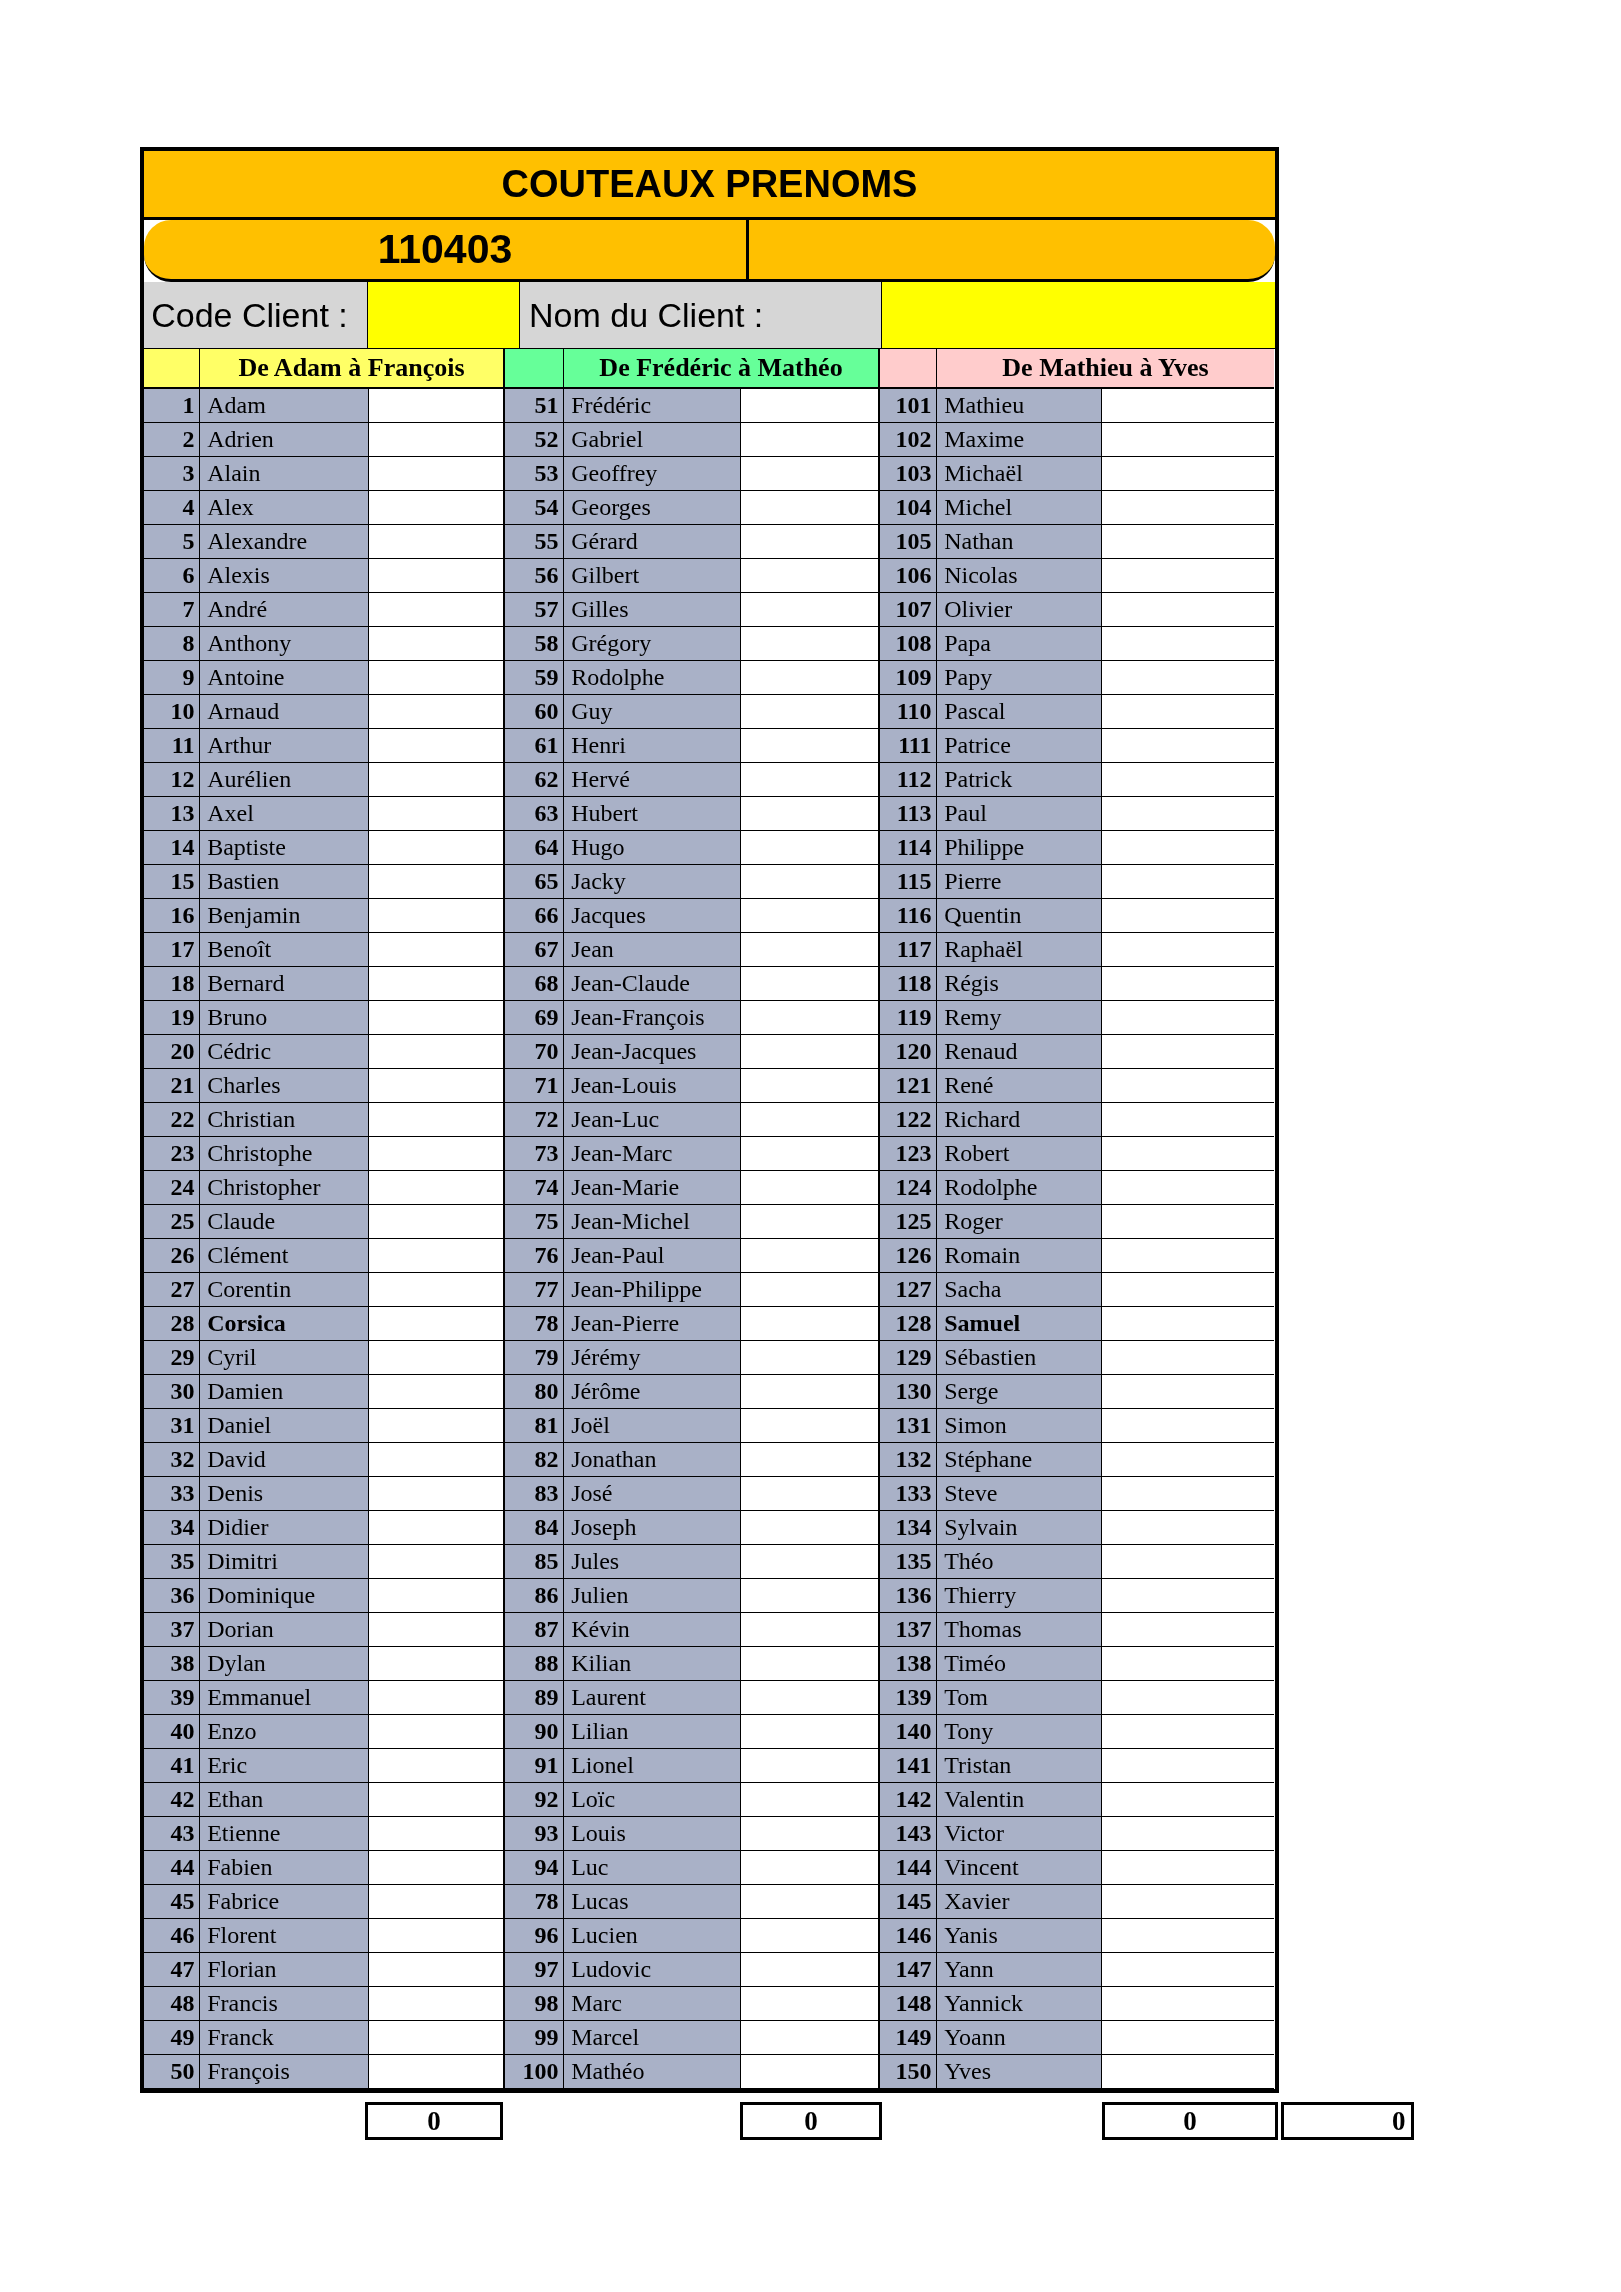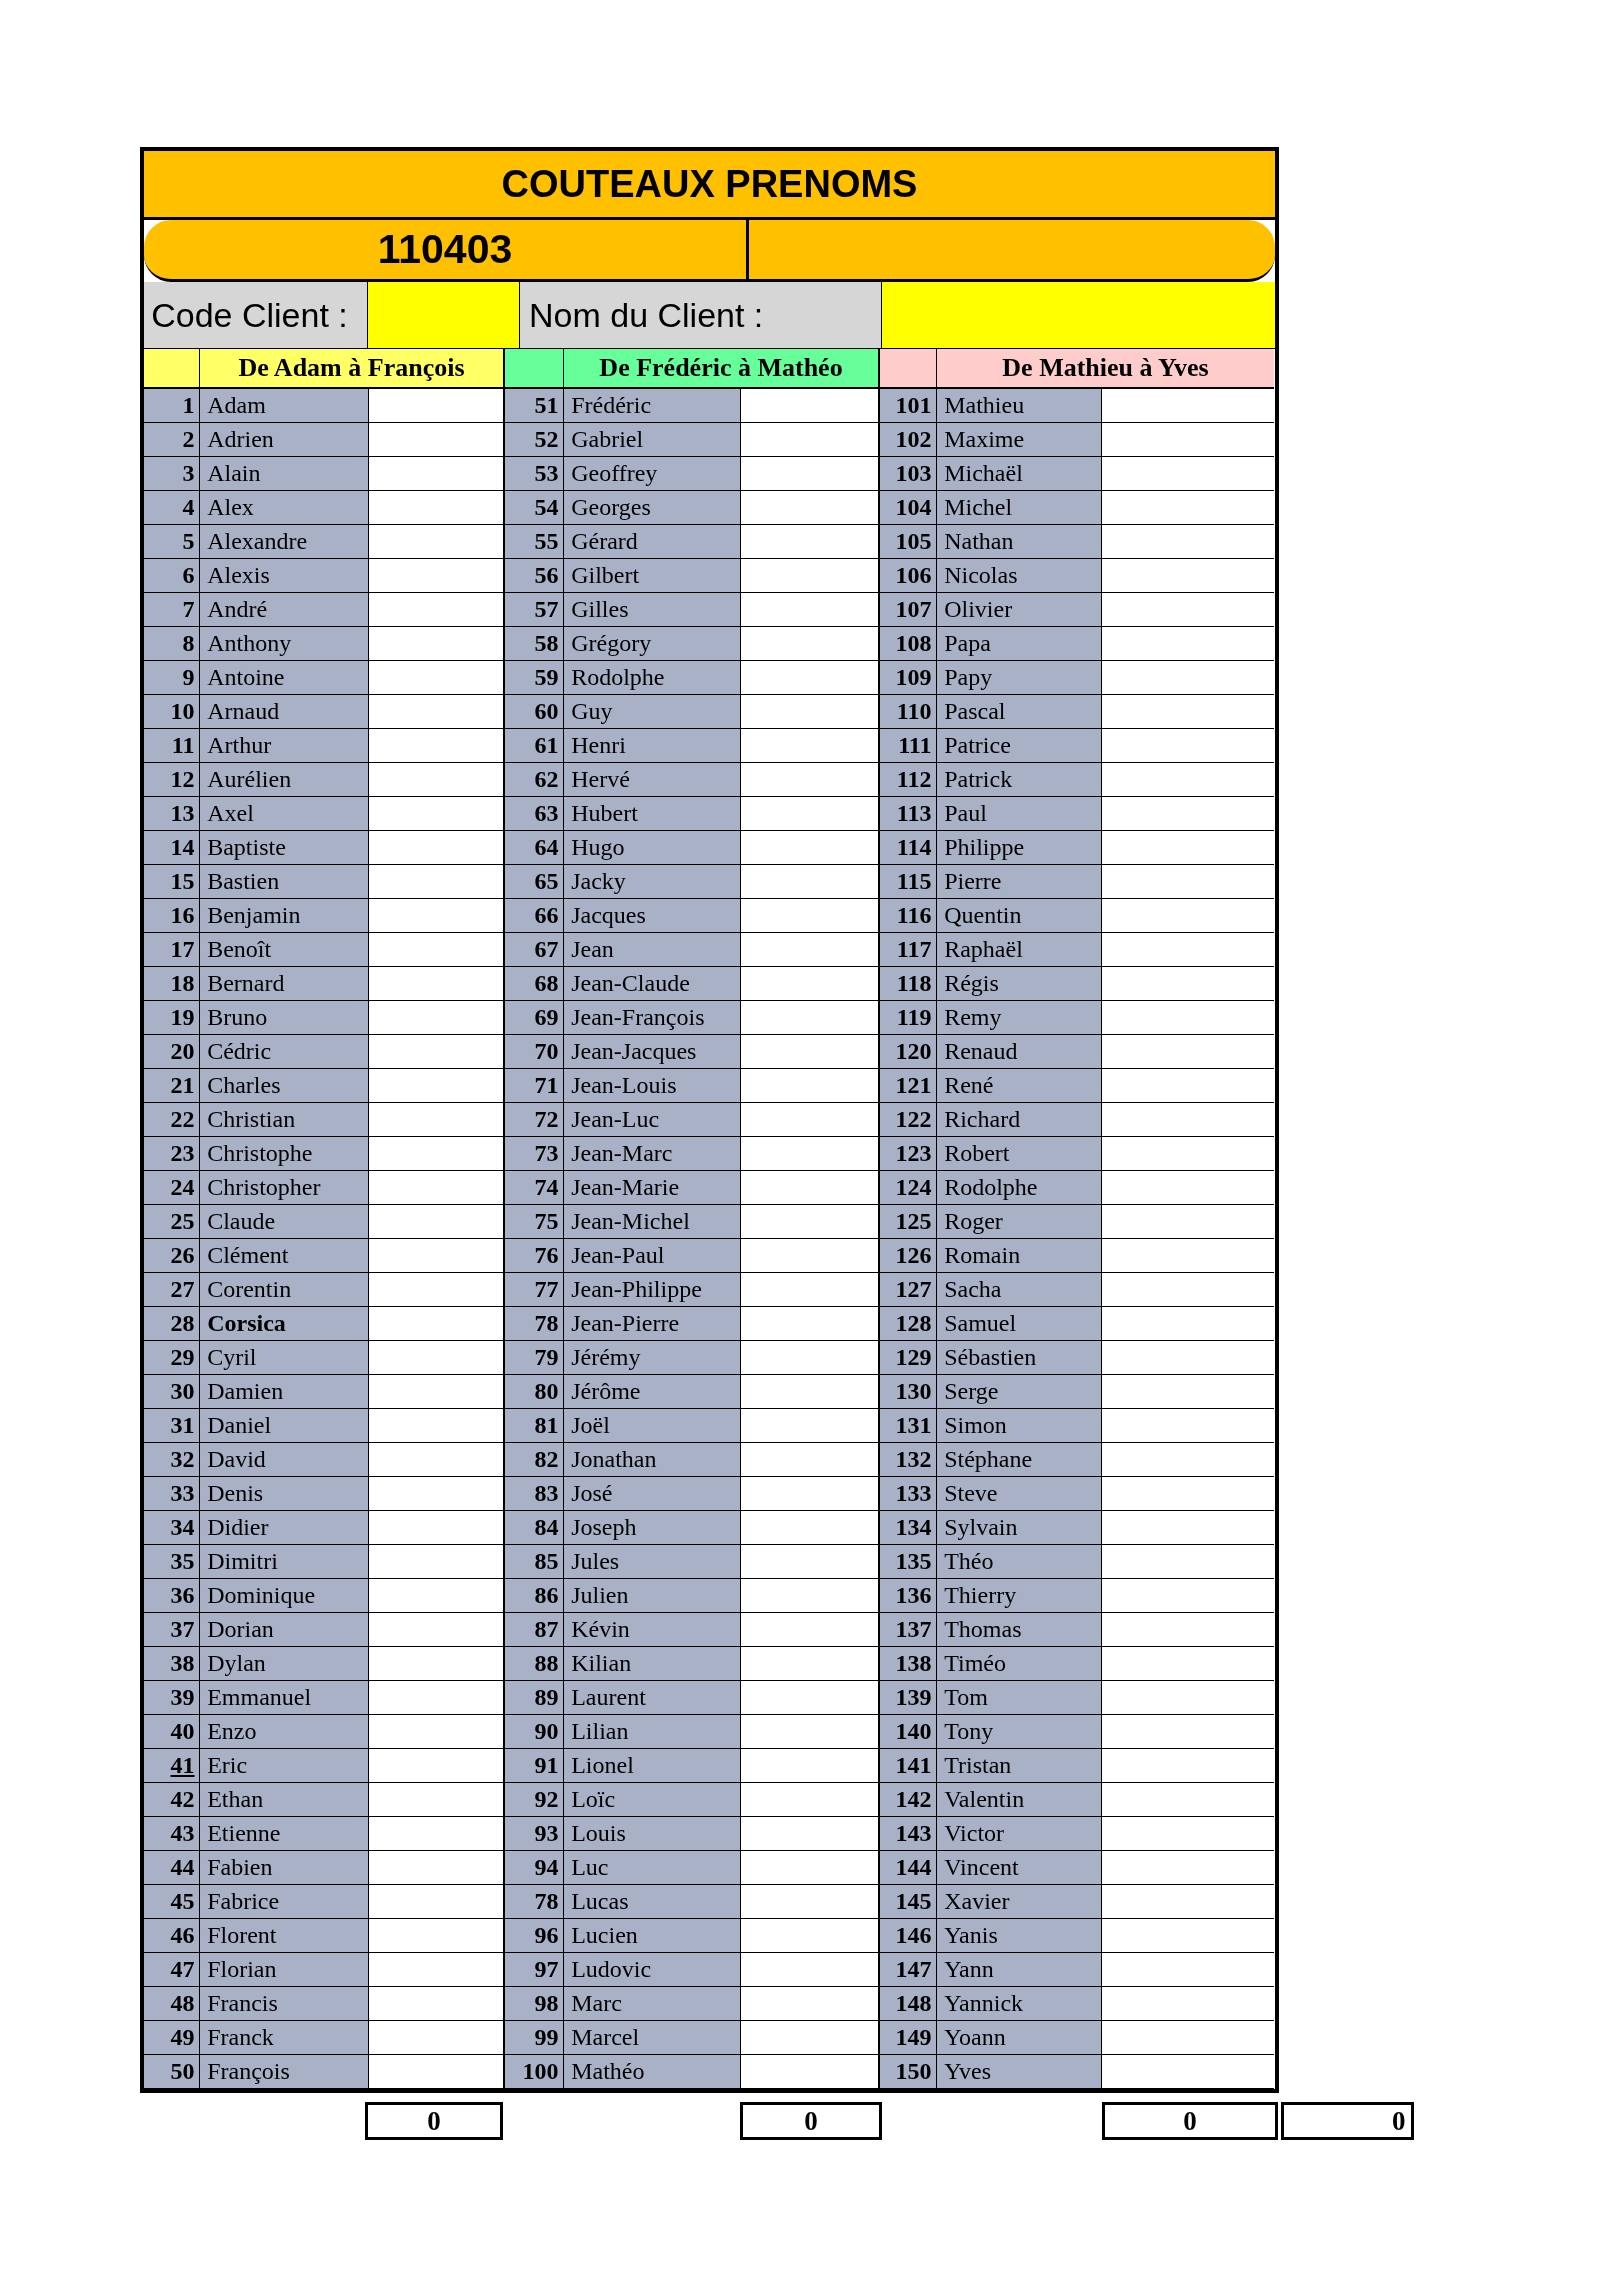--- a/index.html
+++ b/index.html
@@ -283,21 +283,21 @@
               <div class="cell num" style="background: rgb(169, 177, 199);">39</div>
               <div class="cell name" style="background: rgb(169, 177, 199);">Emmanuel</div>
               <div class="cell qty"></div>
             </div>
             <div class="row">
               <div class="cell num" style="background: rgb(169, 177, 199);">40</div>
               <div class="cell name" style="background: rgb(169, 177, 199);">Enzo</div>
               <div class="cell qty"></div>
             </div>
             <div class="row">
-              <div class="cell num" style="background: rgb(169, 177, 199); text-decoration: underline;">41</div>
+              <div class="cell num" style="background: rgb(169, 177, 199);">41</div>
               <div class="cell name" style="background: rgb(169, 177, 199);">Eric</div>
               <div class="cell qty"></div>
             </div>
             <div class="row">
               <div class="cell num" style="background: rgb(169, 177, 199);">42</div>
               <div class="cell name" style="background: rgb(169, 177, 199);">Ethan</div>
               <div class="cell qty"></div>
             </div>
             <div class="row">
               <div class="cell num" style="background: rgb(169, 177, 199);">43</div>
@@ -735,21 +735,21 @@
               <div class="cell name" style="background: rgb(169, 177, 199);">Romain</div>
               <div class="cell qty"></div>
             </div>
             <div class="row">
               <div class="cell num" style="background: rgb(169, 177, 199);">127</div>
               <div class="cell name" style="background: rgb(169, 177, 199);">Sacha</div>
               <div class="cell qty"></div>
             </div>
             <div class="row">
               <div class="cell num" style="background: rgb(169, 177, 199);">128</div>
-              <div class="cell name" style="background: rgb(169, 177, 199);">Samuel</div>
+              <div class="cell name" style="background: rgb(169, 177, 199); font-weight: bold;">Samuel</div>
               <div class="cell qty"></div>
             </div>
             <div class="row">
               <div class="cell num" style="background: rgb(169, 177, 199);">129</div>
               <div class="cell name" style="background: rgb(169, 177, 199);">Sébastien</div>
               <div class="cell qty"></div>
             </div>
             <div class="row">
               <div class="cell num" style="background: rgb(169, 177, 199);">130</div>
               <div class="cell name" style="background: rgb(169, 177, 199);">Serge</div>

